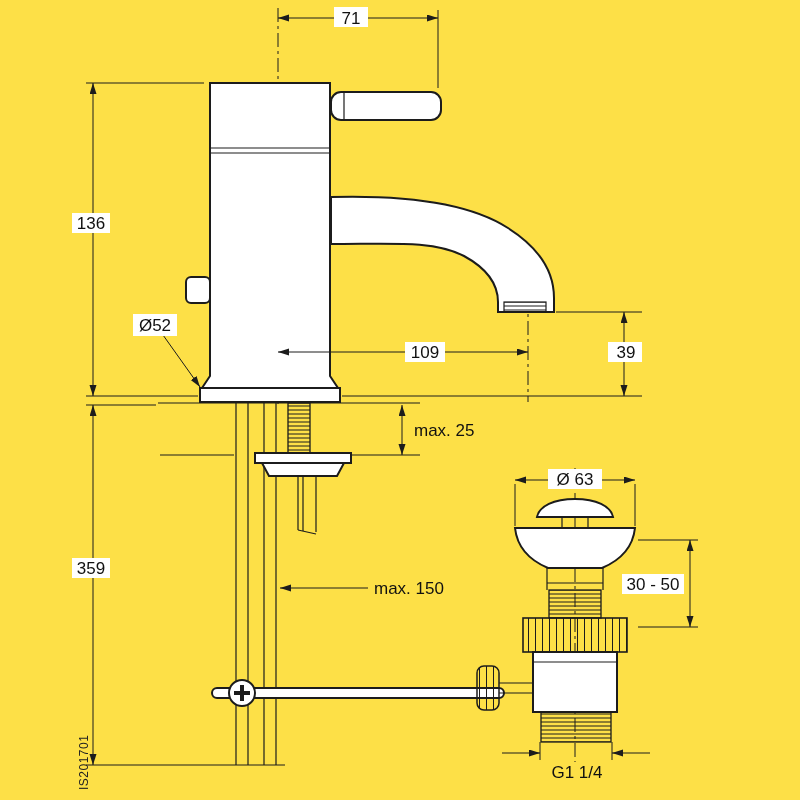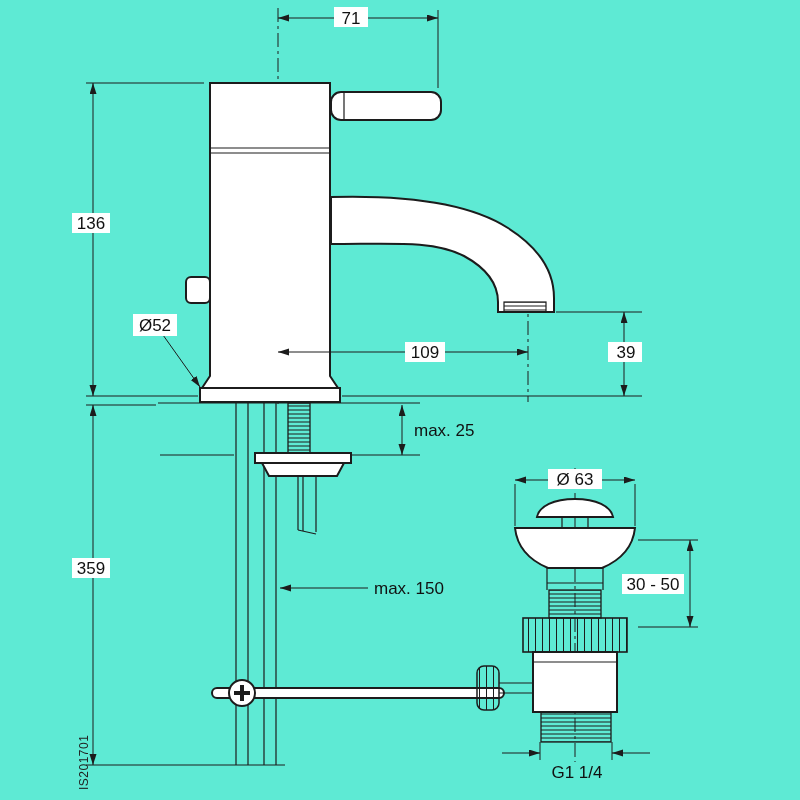--- a/index.html
+++ b/index.html
@@ -1,16 +1,16 @@
 <!DOCTYPE html>
 <html><head>
 <meta charset="utf-8">
 <style>
   html,body{margin:0;padding:0;background:#fff;}
-  .page{width:800px;height:800px;background:#5eead4;position:relative;overflow:hidden;}
+  .page{width:800px;height:800px;background:#fde047;position:relative;overflow:hidden;}
   svg{display:block;}
   text{font-family:"Liberation Sans", sans-serif;font-size:17px;fill:#111;}
   .code-text{font-size:12px;fill:#222;letter-spacing:.5px;}
   .thin{stroke:#1c1c1c;stroke-width:1.2;fill:none;}
   .dim{stroke:#1c1c1c;stroke-width:1;fill:none;}
   .cl{stroke:#1c1c1c;stroke-width:1;fill:none;stroke-dasharray:14 4 3 4;}
   .whitefill{fill:#ffffff;stroke:#1c1c1c;stroke-width:2;}
   .bg{fill:#ffffff;stroke:none;}
 </style>
 </head>

